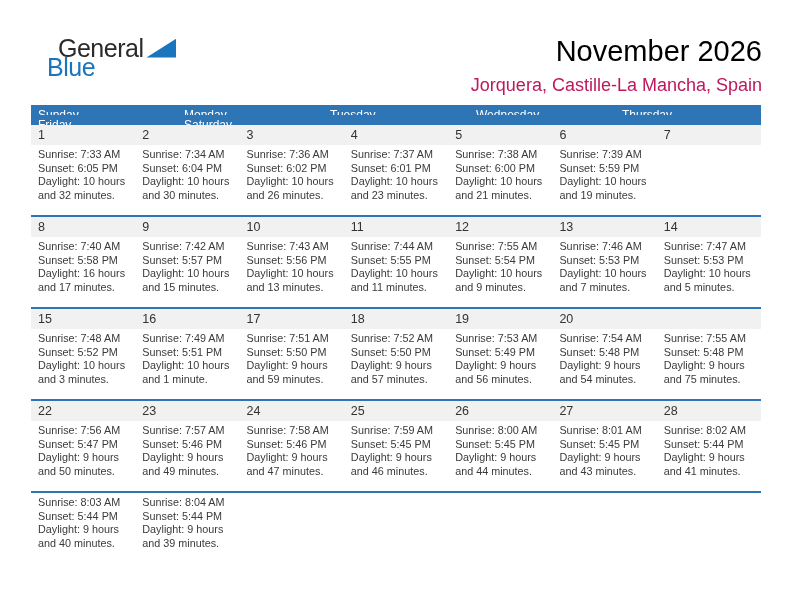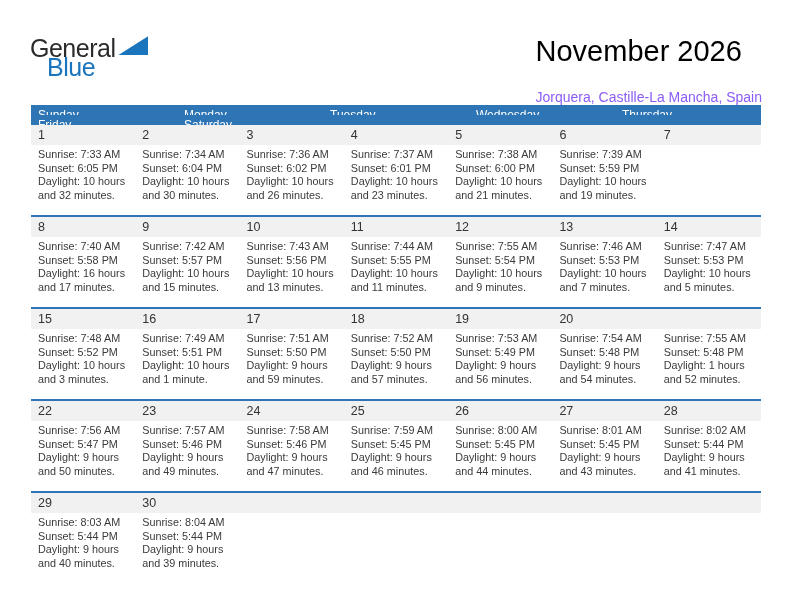--- a/index.html
+++ b/index.html
@@ -6,38 +6,38 @@
   body {
     width: 792px; height: 612px;
     background: #ffffff;
     position: relative;
     font-family: "Liberation Sans", sans-serif;
     -webkit-font-smoothing: antialiased;
   }
 
   
   .logo { position: absolute; left: 30px; top: 36px; }
-  .logo-row1 { display: flex; align-items: flex-start; }
+  .logo-row1 { display: flex; align-items: center; margin-left: 28px; }
   .logo-general {
     font-size: 25px; color: #2b2b2b; letter-spacing: -0.5px; line-height: 1;
   }
   .logo-triangle {
     width: 30px; height: 19px; margin-left: 3px; margin-bottom: 1px;
     background: #1b75bc;
     clip-path: polygon(100% 0, 100% 100%, 0 100%);
   }
   .logo-blue {
     font-size: 25px; color: #1b75bc; letter-spacing: -0.5px;
     line-height: 1; margin-top: -6px; margin-left: 17px;
   }
 
   
-  .title-block { position: absolute; right: 30px; top: 36px; text-align: left; }
+  .title-block { position: absolute; right: 30px; top: 36px; text-align: right; }
   .month-title { font-size: 29px; color: #000000; line-height: 1.1; font-weight: 400; }
-  .location-subtitle { font-size: 14px; color: #8b5cf6; margin-top: 21px; }
+  .location-subtitle { font-size: 18px; color: #be185d; margin-top: 7px; }
 
   
   .calendar { position: absolute; left: 31px; top: 105px; width: 730px; }
   .cal-header {
     display: grid; grid-template-columns: repeat(5, 1fr);
     background: #2e75b5; height: 20px;
   }
   .cal-header .hcell {
     color: #ffffff; font-size: 12px; line-height: 20px; padding-left: 7px;
     overflow: hidden; white-space: nowrap;
@@ -211,21 +211,21 @@
             <div class="line">Daylight: 9 hours and 56 minutes.</div>
           </div>
           <div class="cell-details">
             <div class="line">Sunrise: 7:54 AM</div>
             <div class="line">Sunset: 5:48 PM</div>
             <div class="line">Daylight: 9 hours and 54 minutes.</div>
           </div>
           <div class="cell-details">
             <div class="line">Sunrise: 7:55 AM</div>
             <div class="line">Sunset: 5:48 PM</div>
-            <div class="line">Daylight: 1 hours and 52 minutes.</div>
+            <div class="line">Daylight: 9 hours and 75 minutes.</div>
           </div>
         </div>
       </div>
       <div class="week">
         <div class="band-row">
           <div class="day-num">22</div>
           <div class="day-num">23</div>
           <div class="day-num">24</div>
           <div class="day-num">25</div>
           <div class="day-num">26</div>
@@ -264,29 +264,20 @@
             <div class="line">Daylight: 9 hours and 43 minutes.</div>
           </div>
           <div class="cell-details">
             <div class="line">Sunrise: 8:02 AM</div>
             <div class="line">Sunset: 5:44 PM</div>
             <div class="line">Daylight: 9 hours and 41 minutes.</div>
           </div>
         </div>
       </div>
       <div class="week">
-        <div class="band-row">
-          <div class="day-num">29</div>
-          <div class="day-num">30</div>
-          <div class="day-num"></div>
-          <div class="day-num"></div>
-          <div class="day-num"></div>
-          <div class="day-num"></div>
-          <div class="day-num"></div>
-        </div>
         <div class="details-row">
           <div class="cell-details">
             <div class="line">Sunrise: 8:03 AM</div>
             <div class="line">Sunset: 5:44 PM</div>
             <div class="line">Daylight: 9 hours and 40 minutes.</div>
           </div>
           <div class="cell-details">
             <div class="line">Sunrise: 8:04 AM</div>
             <div class="line">Sunset: 5:44 PM</div>
             <div class="line">Daylight: 9 hours and 39 minutes.</div>

